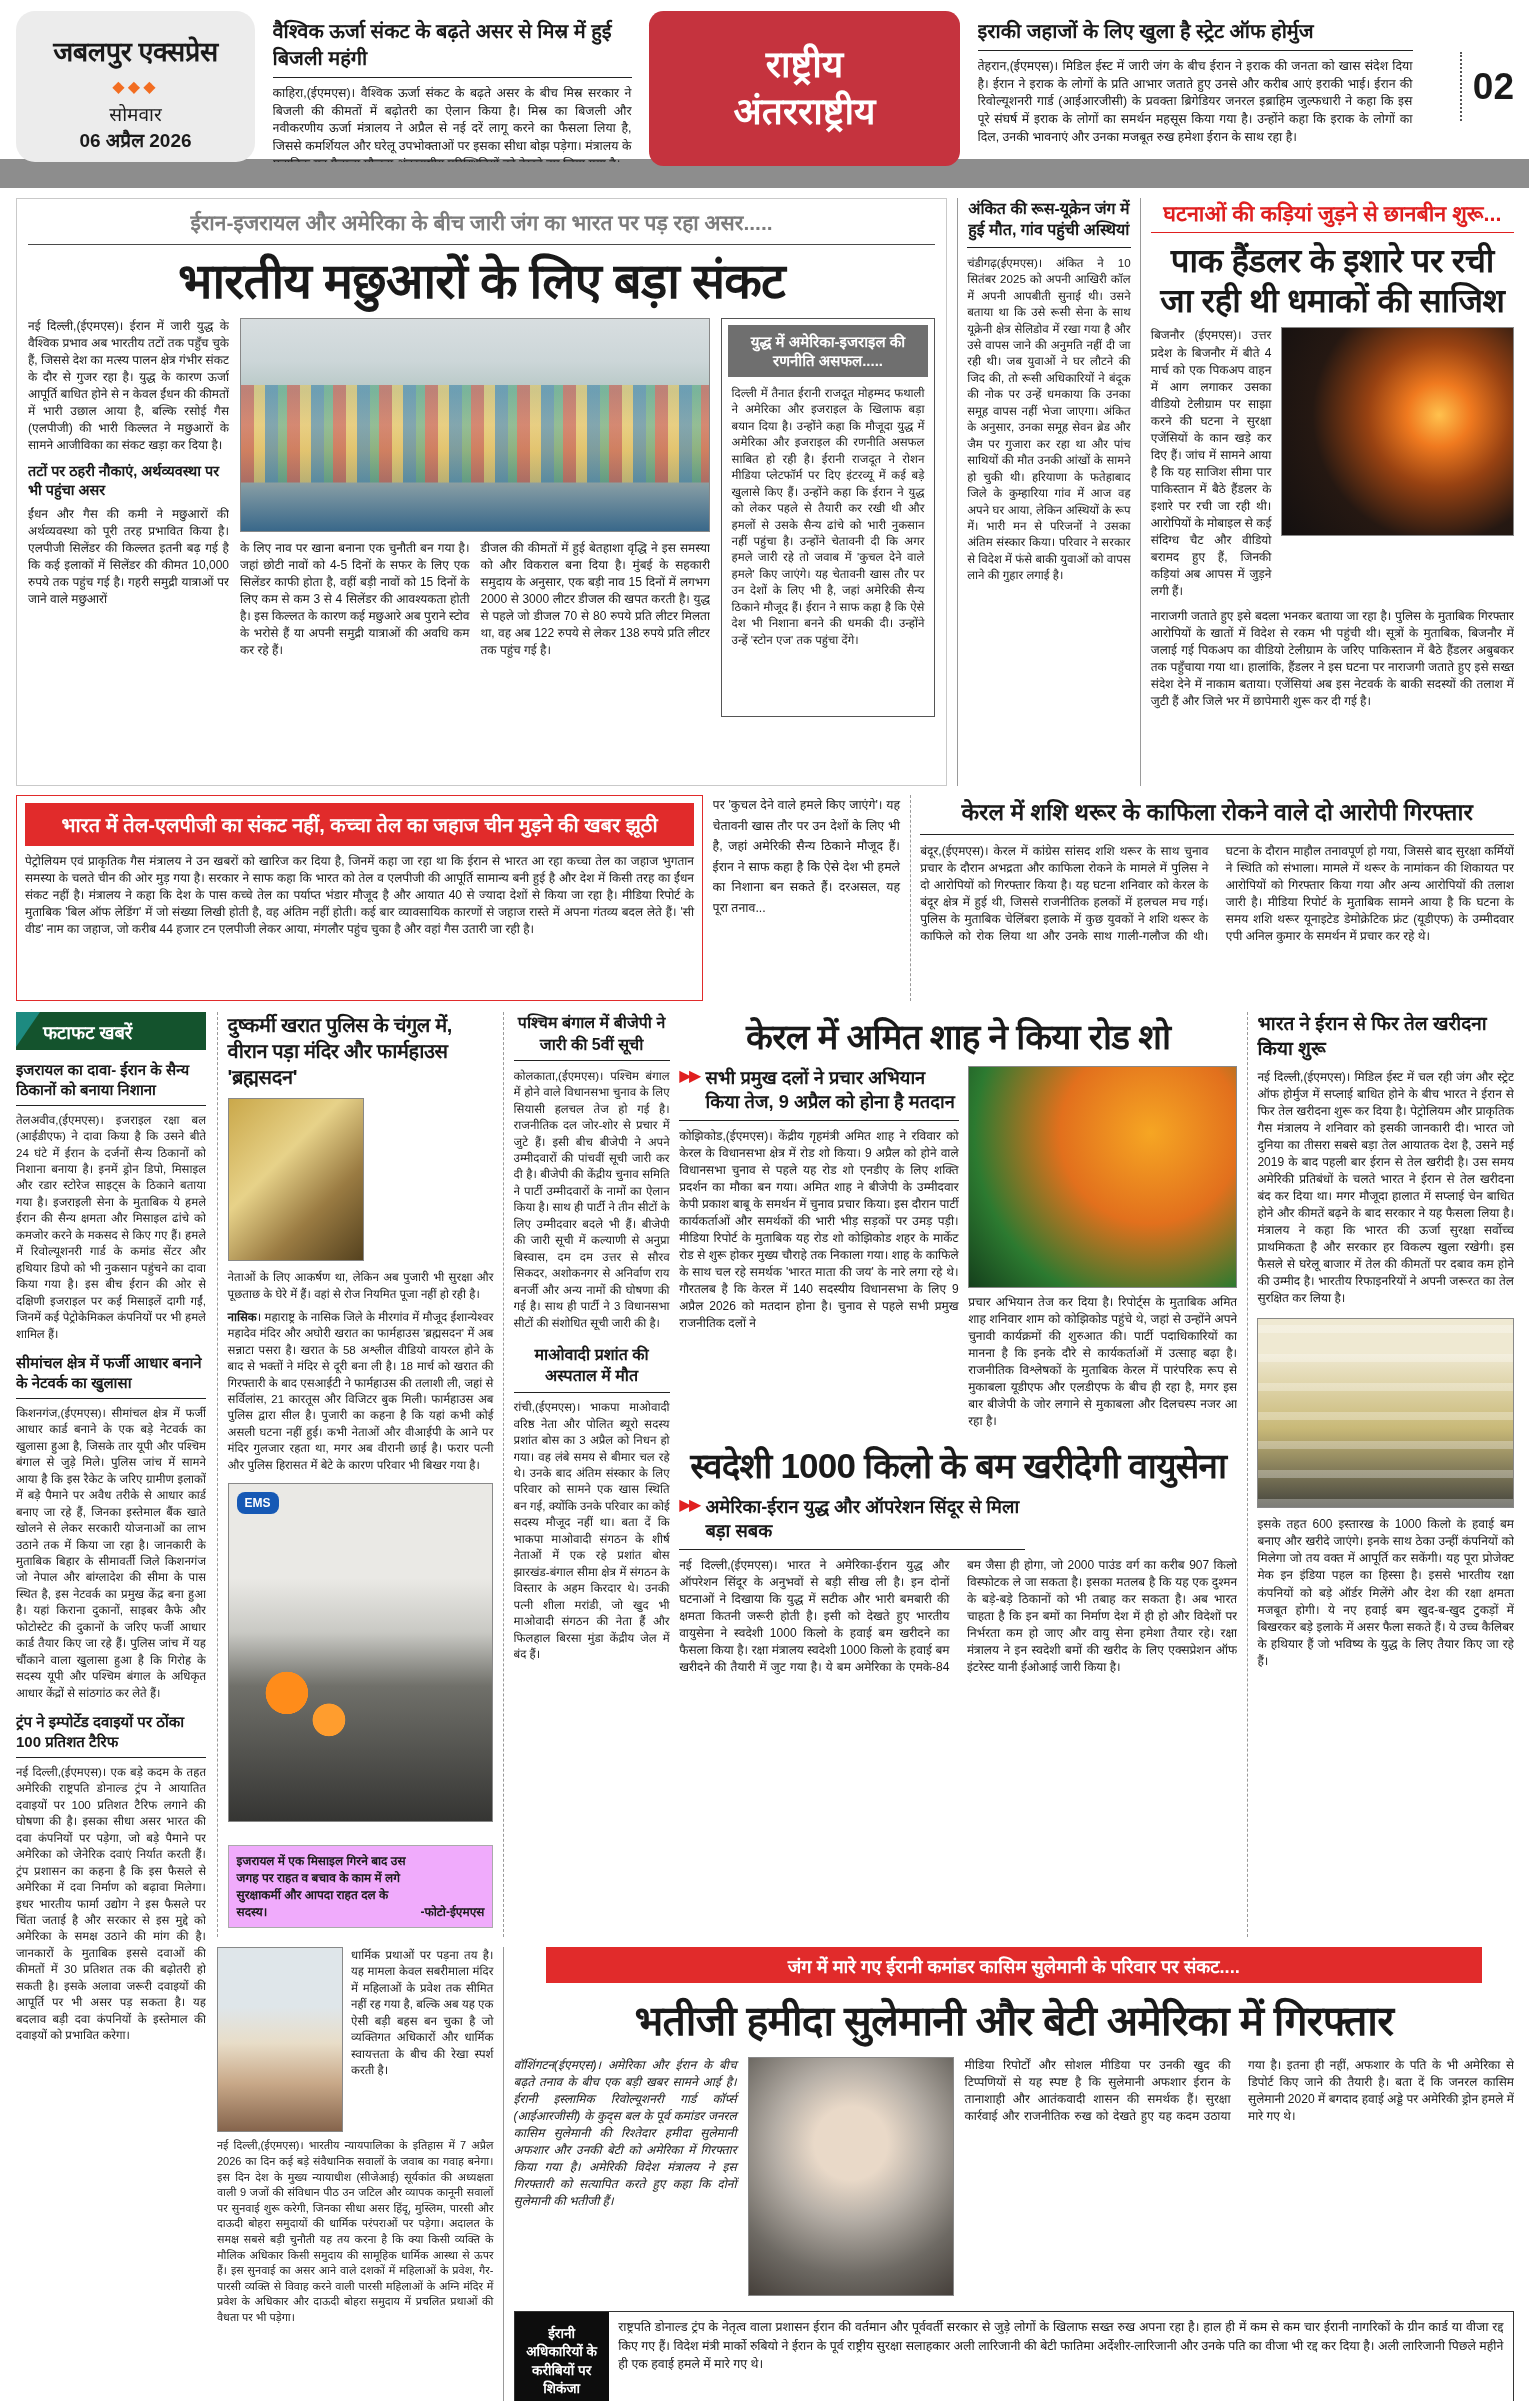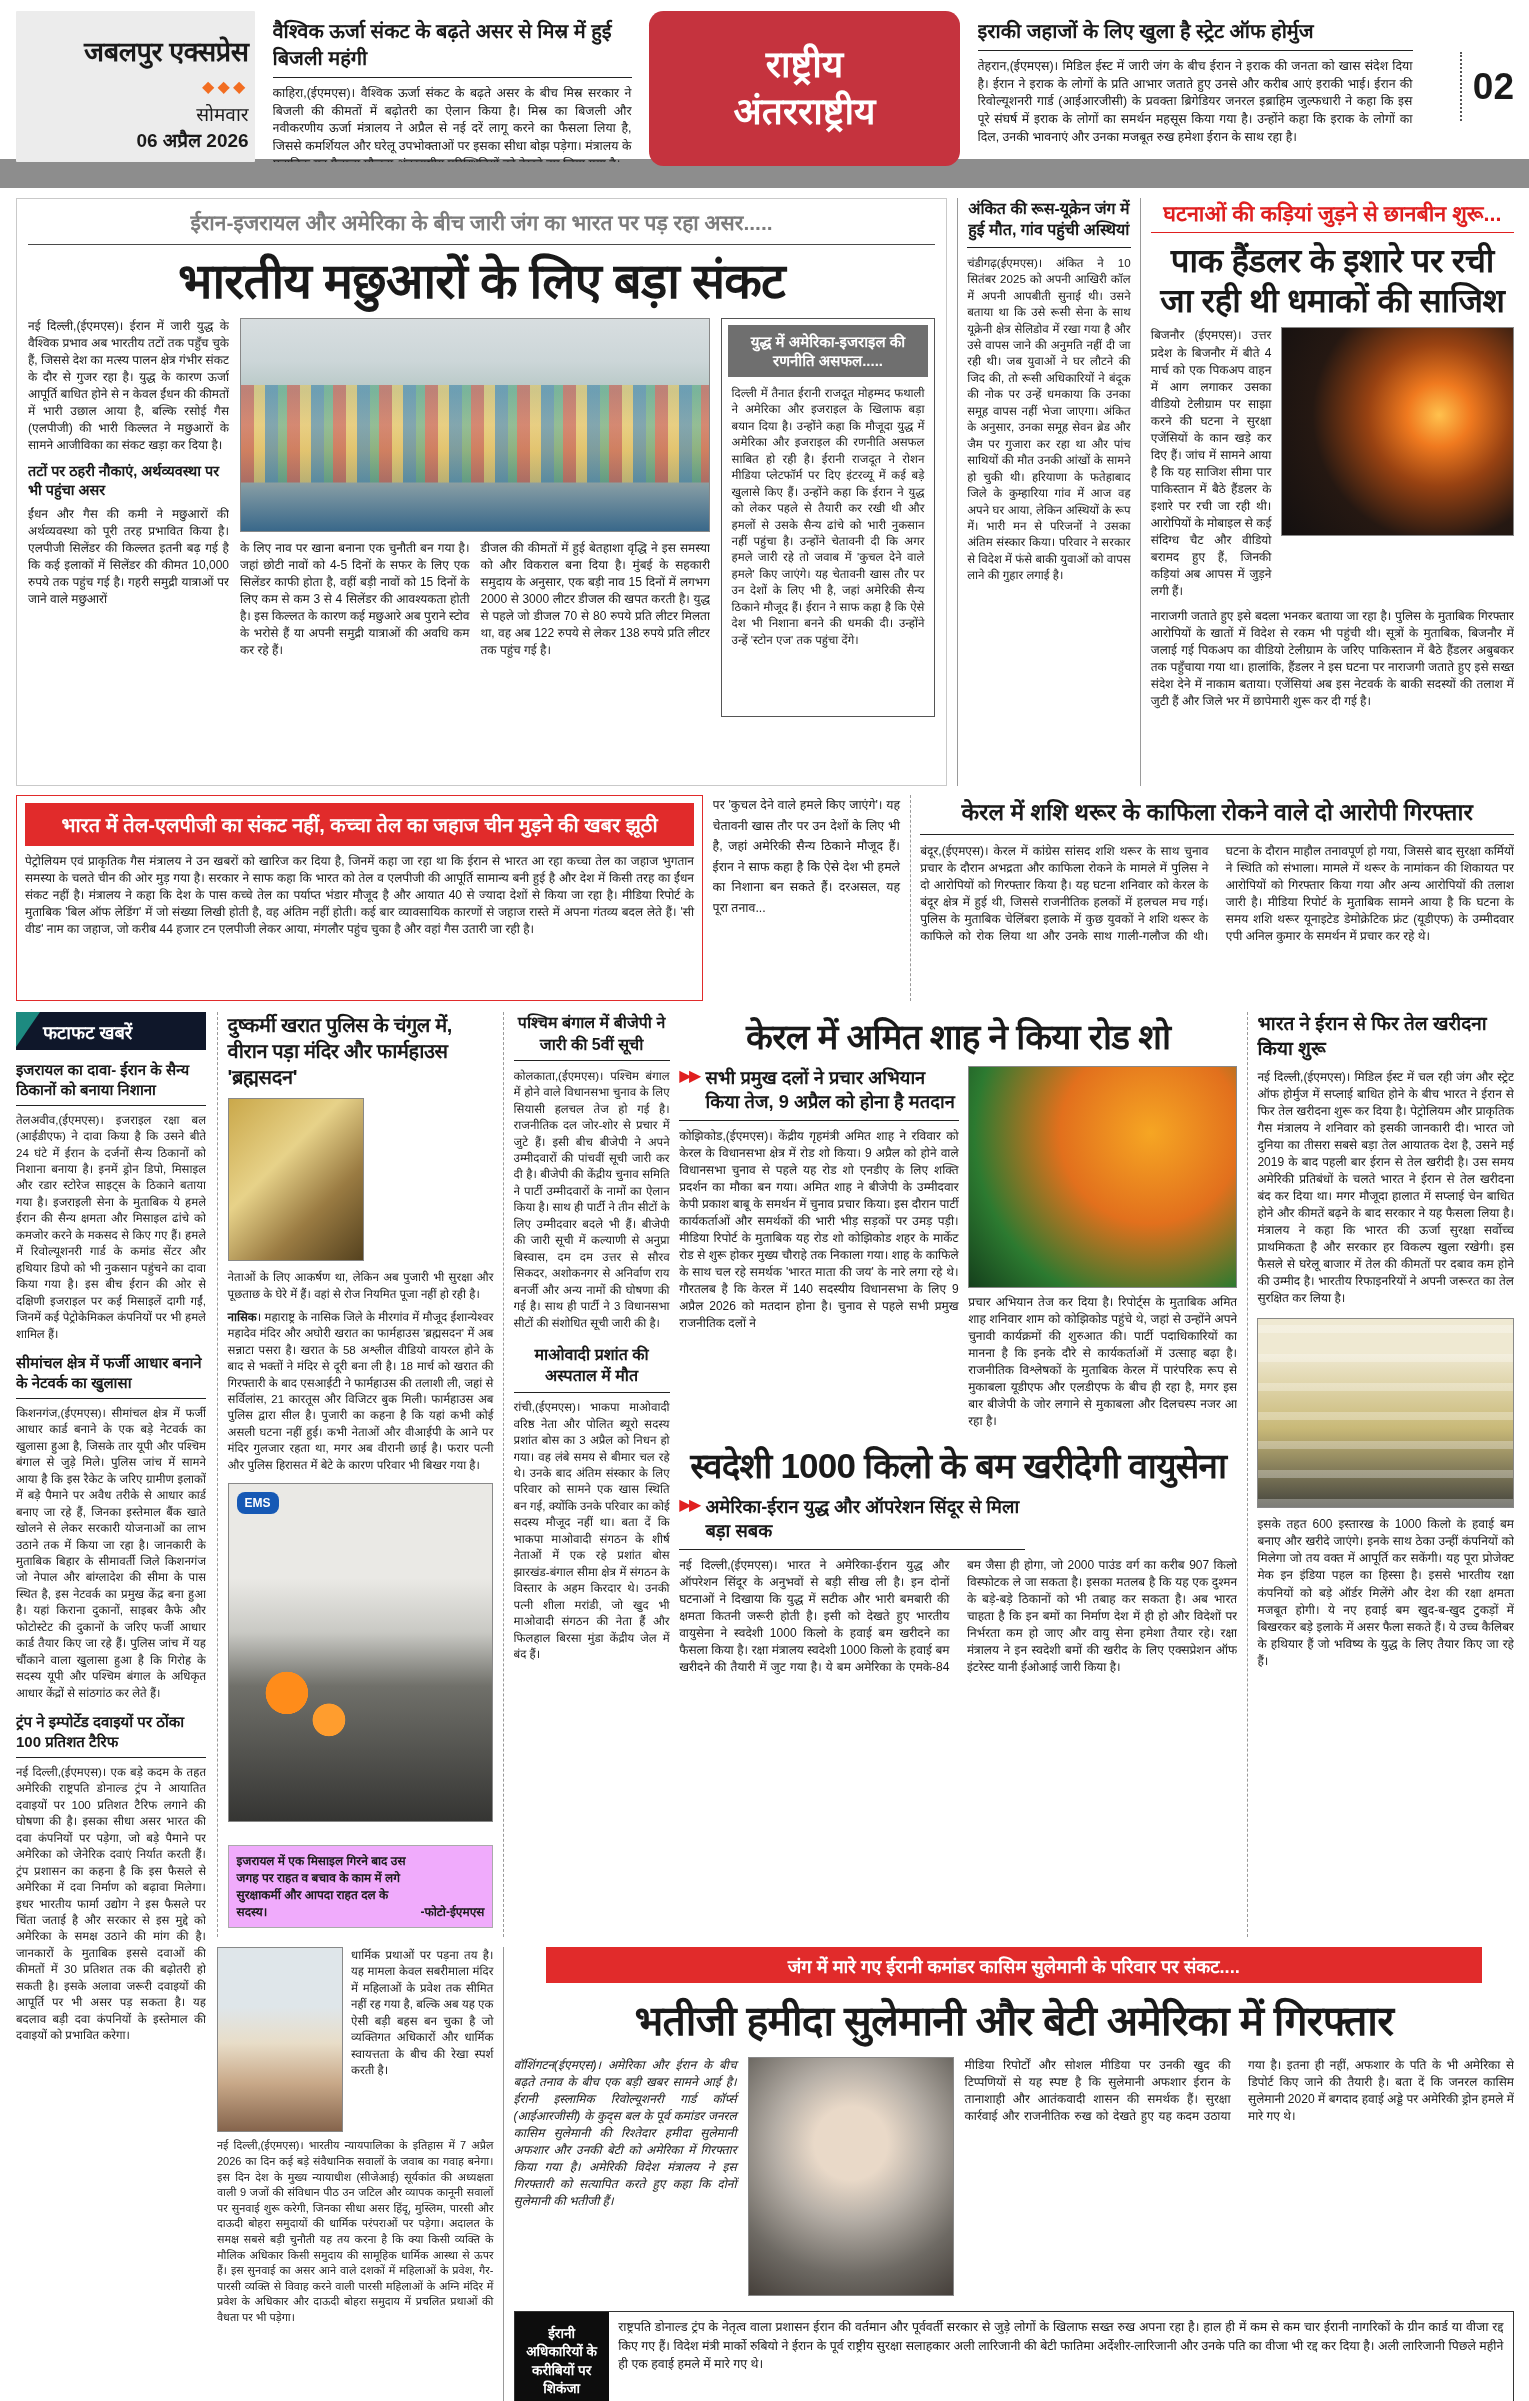--- a/index.html
+++ b/index.html
@@ -6,21 +6,21 @@
   body { background:#fff; font-family:"Liberation Sans","DejaVu Sans",sans-serif; color:#1a1a1a; }
   .page { width:1530px; height:2401px; background:#fff; padding:11px 16px; overflow:hidden; position:relative; }
   .clip { overflow:hidden; }
   .jt { text-align:justify; }
   p { line-height:1.42; }
 
   
   .topbar { position:relative; height:182px; }
   .grayband { position:absolute; left:-16px; right:-16px; top:148px; height:29px; background:#8d8d8d; z-index:0; }
   .toprow { position:relative; z-index:1; display:flex; gap:17.5px; height:151px; }
-  .masthead { flex:0 0 239px; background:#ececec; border-radius:1px; text-align:right; padding:21px 6.4px 6.4px; }
+  .masthead { flex:0 0 239px; background:#ececec; border-radius:19px; text-align:center; padding:21px 6.4px 6.4px; }
   .masthead .mtitle { font-size:27px; font-weight:bold; letter-spacing:-0.4px; }
   .masthead .orn { color:#f26d21; font-size:16px; letter-spacing:3.2px; margin:8px 0 4.8px; }
   .masthead .mday { font-size:19px; }
   .masthead .mdate { font-size:19px; font-weight:bold; }
   .tstory { flex:0 0 359px; padding-top:6.4px; }
   .tstory h2 { font-size:20px; font-weight:bold; border-bottom:1.6px solid #222; padding-bottom:5.6px; margin-bottom:7.2px; }
   .tstory p { font-size:12.4px; }
   .tstory.h2nd { flex:0 0 435px; }
   .badge { flex:0 0 311px; background:#c5333e; border-radius:14.4px; height:155px; display:flex; flex-direction:column; justify-content:center; align-items:center; color:#fff; font-weight:bold; font-size:37px; line-height:1.25; }
   .pagenowrap { flex:1; display:flex; align-items:center; justify-content:flex-end; }
@@ -84,21 +84,21 @@
   .oilstrip p { font-size:12px; }
   .contcol { flex:0 0 198px; border-right:1.6px dashed #999; padding-right:9.6px; }
   .contcol p { font-size:12.4px; line-height:1.65; }
   .tharoor { flex:1; }
   .tharoor h3 { font-size:23px; font-weight:bold; text-align:center; border-bottom:1.2px solid #222; padding-bottom:6.4px; margin-bottom:8px; }
   .tharoor p { font-size:12px; column-count:2; column-gap:17.5px; }
 
   
   .lower { display:flex; gap:11px; margin-top:11px; height:1397px; }
   .quick { flex:0 0 190px; overflow:hidden; }
-  .ribbon { position:relative; background:#0f172a; color:#fff; font-weight:bold; font-size:18.3px; padding:6.4px 8px 6.4px 27px; margin-bottom:9.6px; }
+  .ribbon { position:relative; background:#14532d; color:#fff; font-weight:bold; font-size:18.3px; padding:6.4px 8px 6.4px 27px; margin-bottom:9.6px; }
   .ribbon::before { content:""; position:absolute; left:0; top:0; border-top:35px solid #1d8a80; border-right:24px solid transparent; }
   .qitem h4 { font-size:15px; font-weight:bold; border-bottom:1.2px solid #222; padding-bottom:4.8px; margin-bottom:5.6px; line-height:1.35; }
   .qitem p { font-size:11.6px; margin-bottom:11px; }
   .rightpart { flex:1; display:flex; flex-direction:column; gap:9.6px; }
   .mid { height:925px; }
   .colB { flex:0 0 287px; border-left:0.8px dashed #999; border-right:0.8px dashed #999; padding:0 9.6px; }
   .colB h3 { font-size:20px; font-weight:bold; line-height:1.3; margin-bottom:8px; letter-spacing:-0.4px; }
   .krow { display:flex; gap:8px; margin-bottom:6.4px;flex-direction:column; }
   .krow p { flex:1; font-size:11.6px; }
   .colB .kbody { font-size:11.6px; margin-bottom:9.6px; }

